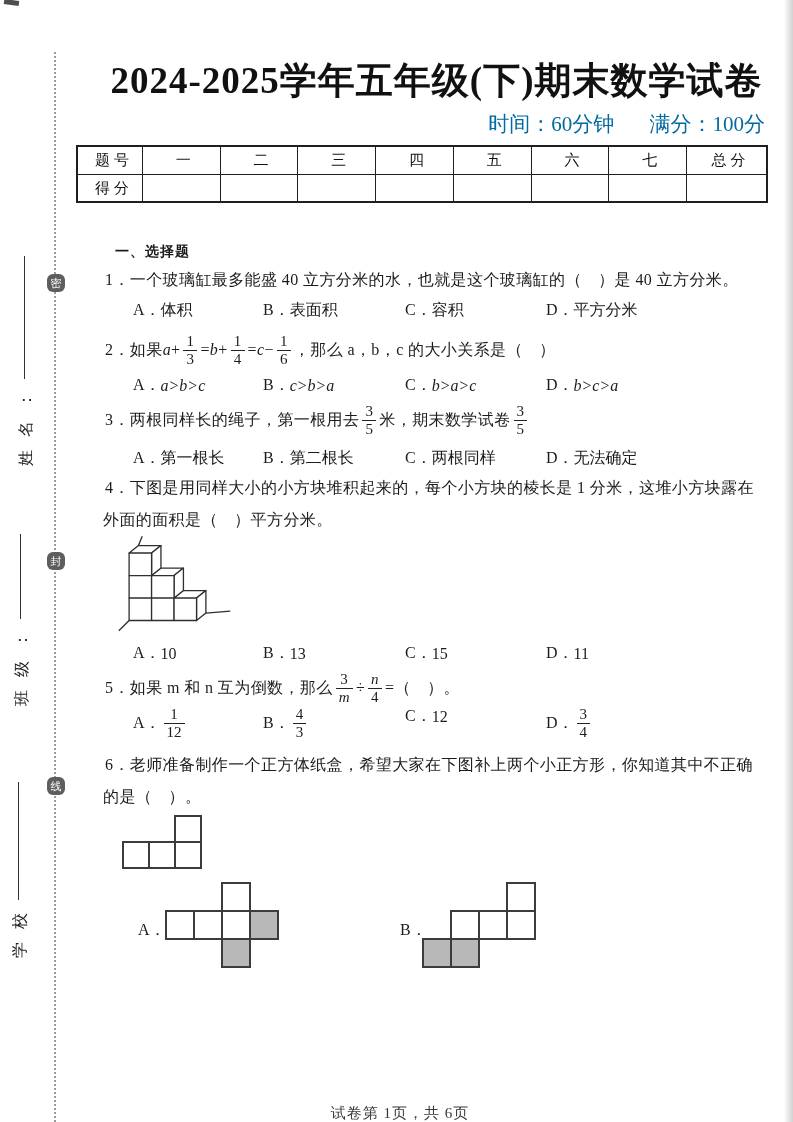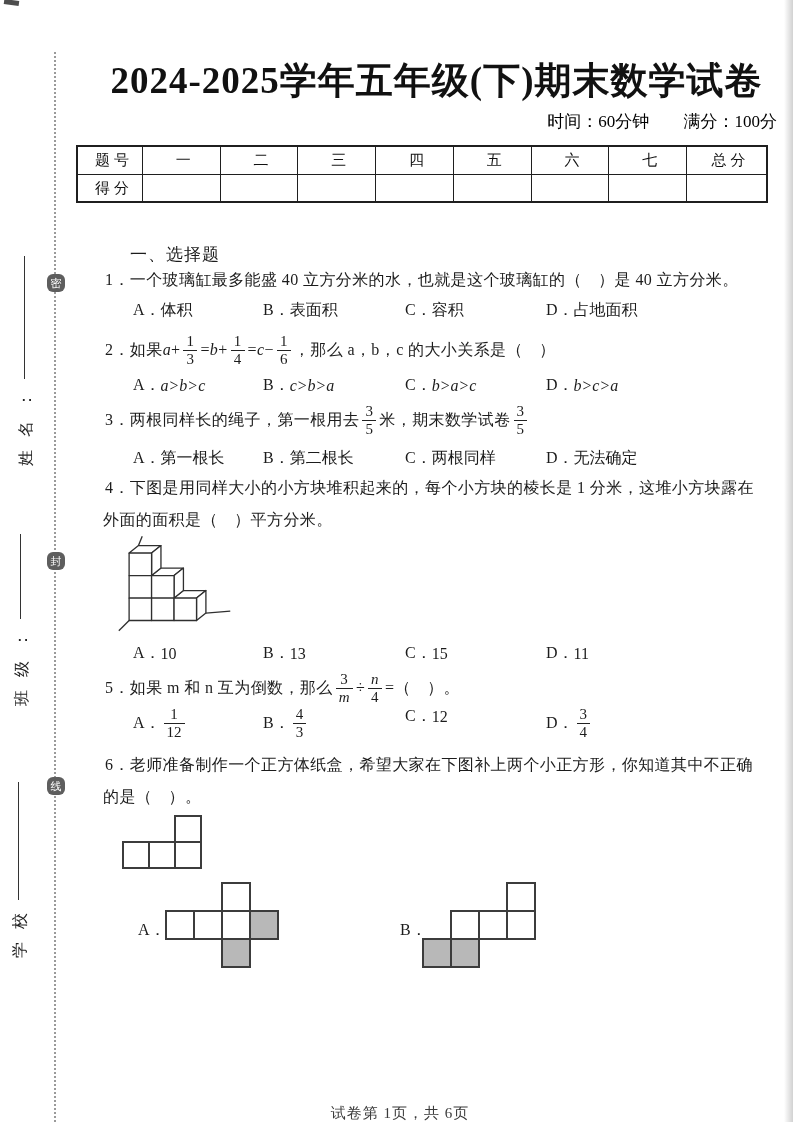--- a/index.html
+++ b/index.html
@@ -19,33 +19,33 @@
         font-size:16px;color:#222;white-space:nowrap;}
   .vfield .vlabel{letter-spacing:13px;}
   .vfield .vline{flex:1;border-bottom:1.6px solid #333;height:0;margin-bottom:4px;}
   #field-name{left:-79px;top:349px;width:210px;}
   #field-class{left:-64px;top:608px;width:172px;}
   #field-school{left:-68px;top:858px;width:176px;}
 
   
   .title{position:absolute;left:0;top:56px;width:100%;text-align:center;font-size:37px;
         font-weight:bold;letter-spacing:1px;color:#111;margin-left:40px;}
-  .meta{position:absolute;top:110px;right:16px;font-size:17px;color:#000000;}
+  .meta{position:absolute;top:110px;right:28px;font-size:21px;color:#0369a1;}
   .meta .m2{margin-left:30px;}
 
   
   .score-table{position:absolute;left:76px;top:145px;width:688px;border:2px solid #1f1f1f;
         display:grid;grid-template-columns:64px repeat(7,1fr) 80px;grid-auto-rows:27px;}
   .st-cell{border-left:1px solid #1f1f1f;border-top:1px solid #1f1f1f;display:flex;
         align-items:center;justify-content:center;font-size:15px;letter-spacing:4px;color:#111;padding-left:8px;}
   .st-cell:nth-child(-n+9){border-top:none;}
   .st-cell:nth-child(9n+1){border-left:none;}
 
   
-  .sec{position:absolute;left:130px;top:243px;font-size:17px;font-weight:normal;letter-spacing:1px;}
+  .sec{position:absolute;left:115px;top:243px;font-size:14px;font-weight:bold;letter-spacing:1px;}
   .stem{position:absolute;left:105px;white-space:nowrap;font-size:16px;letter-spacing:0.4px;}
   .stem.l2{left:103px;}
   .mrow{display:flex;align-items:center;}
   .opts{position:absolute;left:133px;width:620px;height:24px;font-size:16px;}
   .opts .o{position:absolute;top:0;white-space:nowrap;display:inline-flex;align-items:center;}
   .o.c1{left:0;} .o.c2{left:130px;} .o.c3{left:272px;} .o.c4{left:413px;}
   .frac{display:inline-flex;flex-direction:column;vertical-align:middle;text-align:center;
         line-height:1.1;font-size:15px;margin:0 3px;}
   .frac .fnum{padding:0 3px;}
   .frac .fden{border-top:1.4px solid #222;padding:0 3px;}
@@ -136,21 +136,21 @@
     <span class="o c2">
         <span>B．</span>
         <span>表面积</span>
       </span>
     <span class="o c3">
         <span>C．</span>
         <span>容积</span>
       </span>
     <span class="o c4">
         <span>D．</span>
-        <span>占地面积</span>
+        <span>平方分米</span>
       </span>
   </div>
 
   <div class="stem mrow" id="q2-stem">
     <span>2．</span>
     <span>如果</span>
     <span class="mi">a</span>
     <span>+</span>
     <span class="frac">
         <span class="fnum">1</span>

